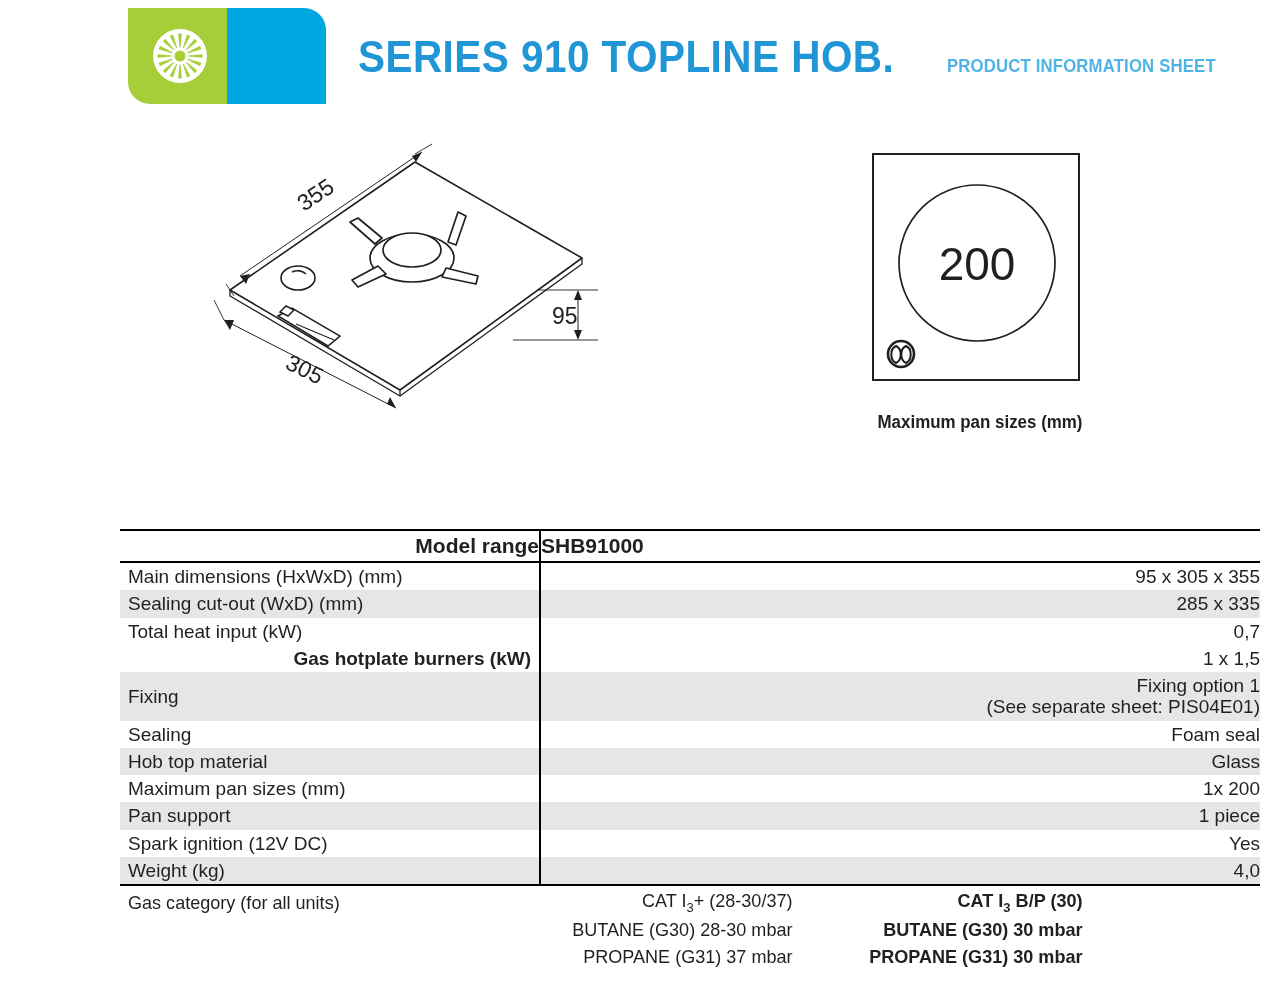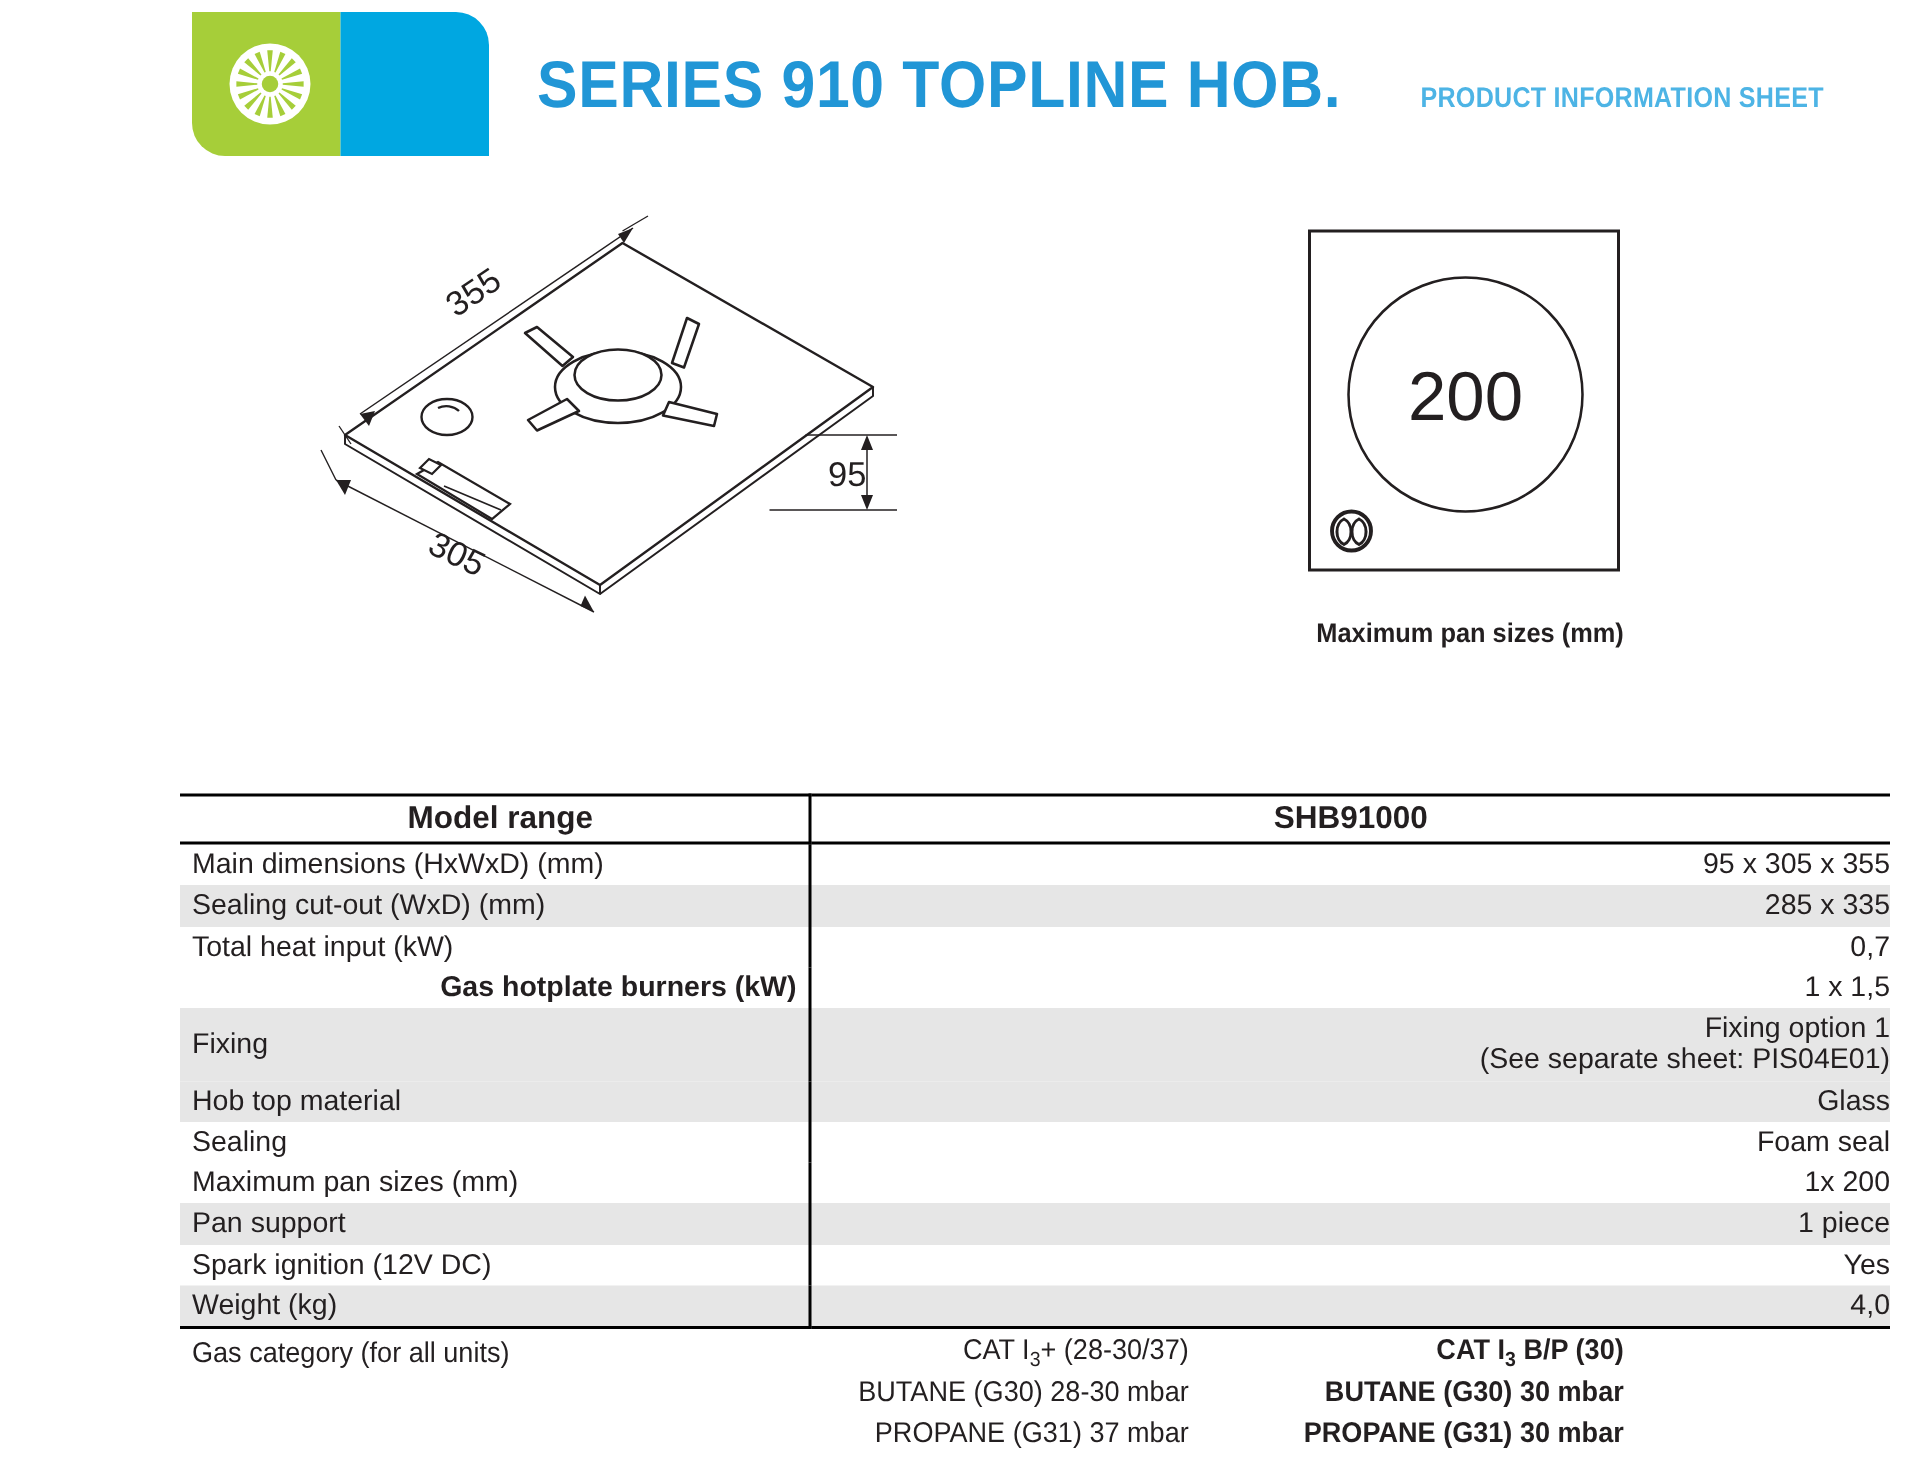--- a/index.html
+++ b/index.html
@@ -142,24 +142,24 @@
     border-top: 2px solid #000;
     border-bottom: 2px solid #000;
     height: 30px;
     font-size: 21px;
     font-weight: 700;
     background: #ffffff;
   }
   #spec-table tr.hdr td.lbl {
     padding-left: 8px;
     border-right: 2px solid #000;
-    text-align: center;
+    text-align: right;
   }
   #spec-table tr.hdr td.val {
-    text-align: center;
+    text-align: left;
   }
 
   #spec-table tr.row td {
     font-size: 19px;
     font-weight: 400;
   }
   #spec-table tr.row td.lbl {
     padding-left: 8px;
     border-right: 2px solid #000;
     text-align: left;
@@ -382,34 +382,34 @@
         <td class="lbl">
           <span class="cellpad">Fixing</span>
         </td>
         <td class="val">
           <span class="two-line">
             <span>Fixing option 1</span>
             <span>(See separate sheet: PIS04E01)</span>
           </span>
         </td>
       </tr>
+      <tr class="row plain">
+        <td class="lbl">
+          <span class="cellpad">Sealing</span>
+        </td>
+        <td class="val">
+          <span class="cellpad">Foam seal</span>
+        </td>
+      </tr>
       <tr class="row shade">
         <td class="lbl">
           <span class="cellpad">Hob top material</span>
         </td>
         <td class="val">
           <span class="cellpad">Glass</span>
-        </td>
-      </tr>
-      <tr class="row plain">
-        <td class="lbl">
-          <span class="cellpad">Sealing</span>
-        </td>
-        <td class="val">
-          <span class="cellpad">Foam seal</span>
         </td>
       </tr>
       <tr class="row plain">
         <td class="lbl">
           <span class="cellpad">Maximum pan sizes (mm)</span>
         </td>
         <td class="val">
           <span class="cellpad">1x 200</span>
         </td>
       </tr>

